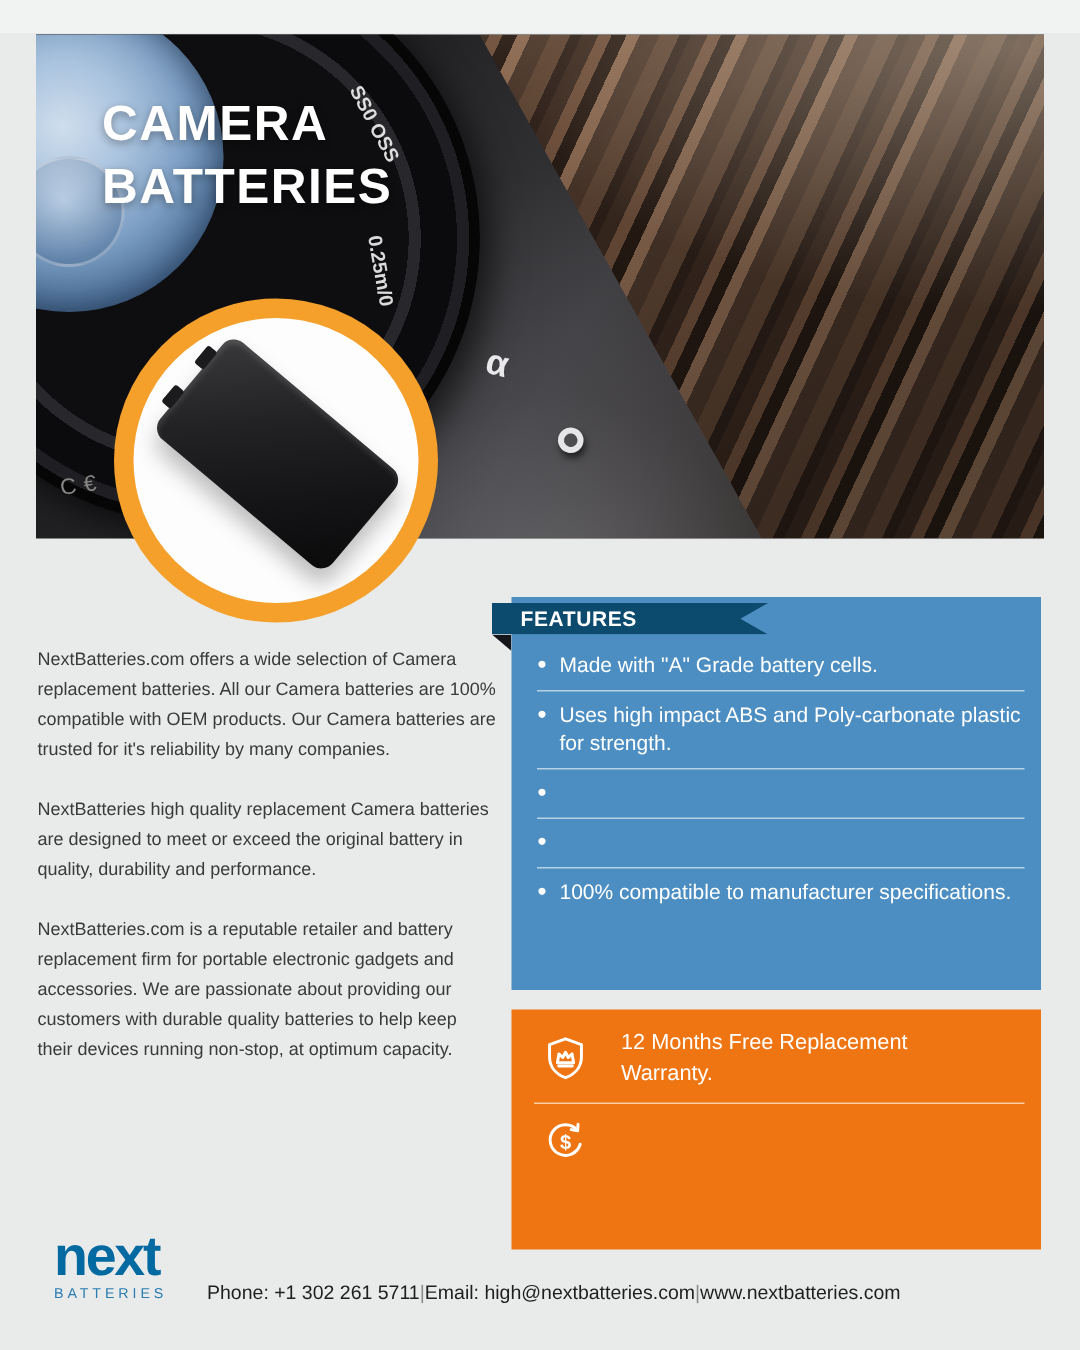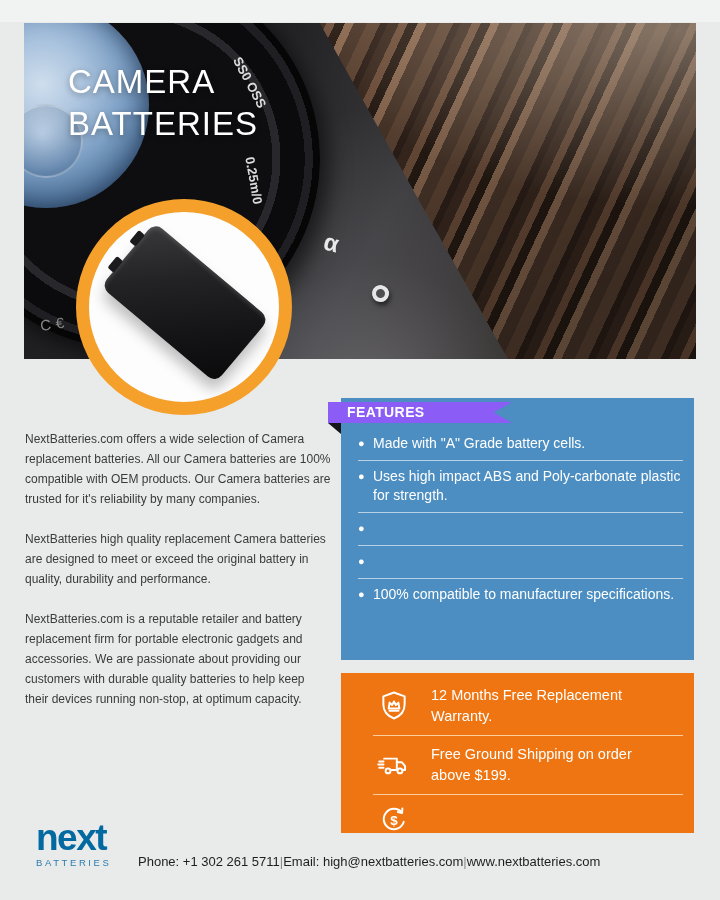--- a/index.html
+++ b/index.html
@@ -29,54 +29,54 @@
   .lens-core { position:absolute; left:66px; top:102px; width:74px; height:74px; border-radius:50%;
           border:2px solid rgba(255,255,255,0.28);
           background:radial-gradient(circle at 45% 40%, rgba(255,255,255,0.22), rgba(40,70,110,0.25) 70%); }
   .lens-mark { position:absolute; color:rgba(255,255,255,0.85); font-size:13px; font-weight:bold; white-space:nowrap; }
   .mark-top { left:198px; top:52px; transform:rotate(62deg); }
   .mark-bottom { left:206px; top:150px; transform:rotate(80deg); }
   .ce-mark { position:absolute; left:16px; top:292px; color:#9b9b98; font-size:15px; letter-spacing:5px; transform:rotate(-8deg); opacity:0.85; }
   .alpha-mark { position:absolute; left:300px; top:206px; color:#e9e9ec; font-size:24px; font-weight:bold; transform:rotate(14deg); }
   .lug-ring { position:absolute; left:348px; top:262px; width:17px; height:17px; border-radius:50%;
           border:4px solid #e6e6e9; transform:rotate(10deg); box-shadow:2px 3px 5px rgba(0,0,0,0.6); }
-  .hero-title { position:absolute; left:44px; top:38px; color:#ffffff; font-weight:normal; font-size:33px;
+  .hero-title { position:absolute; left:44px; top:38px; color:#ffffff; font-weight:bold; font-size:33px;
           line-height:42px; letter-spacing:1px; text-shadow:0 2px 6px rgba(0,0,0,0.35); }
 
   
   .battery-circle { position:absolute; left:76px; top:199px; width:216px; height:216px; border-radius:50%;
           background:#fdfdfd; border:13px solid #F5A02B; z-index:5;
           display:flex; align-items:center; justify-content:center; overflow:hidden; }
   .battery { width:150px; height:84px; border-radius:10px; transform:rotate(40deg) translate(-2px,-4px);
           background:linear-gradient(135deg,#3a3a3c 0%,#232325 35%,#141416 70%,#0a0a0b 100%);
           box-shadow:inset 2px 2px 4px rgba(255,255,255,0.14), 6px 8px 14px rgba(0,0,0,0.25); position:relative; }
   .battery::before, .battery::after { content:""; position:absolute; left:-7px; width:8px; height:15px;
           background:#1b1b1d; border-radius:2px; }
   .battery::before { top:16px; } .battery::after { top:50px; }
 
   
   .intro { position:absolute; left:25px; top:429px; width:306px; color:#3a3a3a; font-size:12px; line-height:20px; }
   .intro p { margin-bottom:20px; }
 
   
   .features-panel { position:absolute; left:341px; top:398px; width:353px; height:262px; background:#4C8EC1; }
-  .ribbon { position:absolute; left:-13px; top:4px; width:184px; height:21px; background:#8b5cf6;
+  .ribbon { position:absolute; left:-13px; top:4px; width:184px; height:21px; background:#0c4a6e;
           clip-path:polygon(0 0, 100% 0, 90% 50%, 100% 100%, 0 100%);
           color:#fff; font-weight:bold; font-size:14px; letter-spacing:0.4px; line-height:21px; padding-left:19px; }
   .ribbon-fold { position:absolute; left:-13px; top:25px; width:13px; height:11px; background:#15151c;
           clip-path:polygon(0 0, 100% 0, 100% 100%); }
   .features-list { list-style:none; padding:30px 11px 8px 17px; }
   .features-list li { display:flex; color:#ffffff; font-size:14px; line-height:19px; padding:6px 0 7px 0;
           border-bottom:1px solid rgba(255,255,255,0.6); }
   .features-list li:last-child { border-bottom:none; }
   .features-list .dot { width:15px; flex:0 0 15px; font-size:11px; line-height:19px; }
 
   
   .benefits-panel { position:absolute; left:341px; top:673px; width:353px; height:160px; background:#EE7511; }
-  .benefits-list { list-style:none; padding:4px 11px 0 32px; }
+  .benefits-list { list-style:none; padding:4px 11px 0 15px; }
   .benefits-list li { display:flex; align-items:center; padding:8px 0; border-bottom:1px solid rgba(255,236,210,0.75); }
   .benefits-list li:last-child { border-bottom:none; }
   .b-icon { width:36px; flex:0 0 36px; margin-left:4px; }
   .b-icon svg { display:block; }
   .b-text { margin-left:18px; max-width:232px; color:#fff; font-size:14.5px; line-height:21px; }
 
   
   .brand { position:absolute; left:36px; top:820px; width:120px; }
   .brand .word { color:#0369a1; font-size:37px; font-weight:bold; letter-spacing:-1.5px; line-height:36px; }
   .brand .sub { color:#2B7CB0; font-size:9.5px; letter-spacing:2.6px; margin-top:1px; }
@@ -156,34 +156,20 @@
             <path d="M12 2.5 L19.5 5.2 V11 C19.5 15.8 16.3 19.2 12 20.8 C7.7 19.2 4.5 15.8 4.5 11 V5.2 Z"></path>
             <path d="M8.2 13.8 L8.9 9.6 L10.7 11.3 L12 8.8 L13.3 11.3 L15.1 9.6 L15.8 13.8 Z"></path>
             <path d="M8.8 15.3 H15.2"></path>
           </svg>
         </span>
         <span class="b-text">12 Months Free Replacement Warranty.</span>
       </li>
       <li>
         <span class="b-icon">
           <svg width="34" height="34" viewBox="0 0 24 24" fill="none" stroke="#ffffff" stroke-width="1.4" stroke-linejoin="round" stroke-linecap="round">
-            <path d="M5 7.5 H14 V15.5 H9.7"></path>
-            <path d="M14 10 H17.5 L19.8 12.8 V15.5 H18"></path>
-            <circle cx="7.8" cy="16.2" r="1.7"></circle>
-            <circle cx="16.2" cy="16.2" r="1.7"></circle>
-            <path d="M1.6 9.5 H4.6"></path>
-            <path d="M0.9 11.7 H4.6"></path>
-            <path d="M1.6 13.9 H4.6"></path>
-          </svg>
-        </span>
-        <span class="b-text">Free Ground Shipping on order above $199.</span>
-      </li>
-      <li>
-        <span class="b-icon">
-          <svg width="34" height="34" viewBox="0 0 24 24" fill="none" stroke="#ffffff" stroke-width="1.4" stroke-linejoin="round" stroke-linecap="round">
             <path d="M18.9 13.3 A7.2 7.2 0 1 1 17.6 6.8"></path>
             <path d="M17.9 3.9 L17.7 7 L14.7 6.4"></path>
             <text x="12" y="15.4" text-anchor="middle" font-size="9.5" font-family="Liberation Sans, sans-serif" fill="#ffffff" stroke="none" font-weight="bold">$</text>
           </svg>
         </span>
       </li>
     </ul>
   </div>
 
   <div class="brand">

